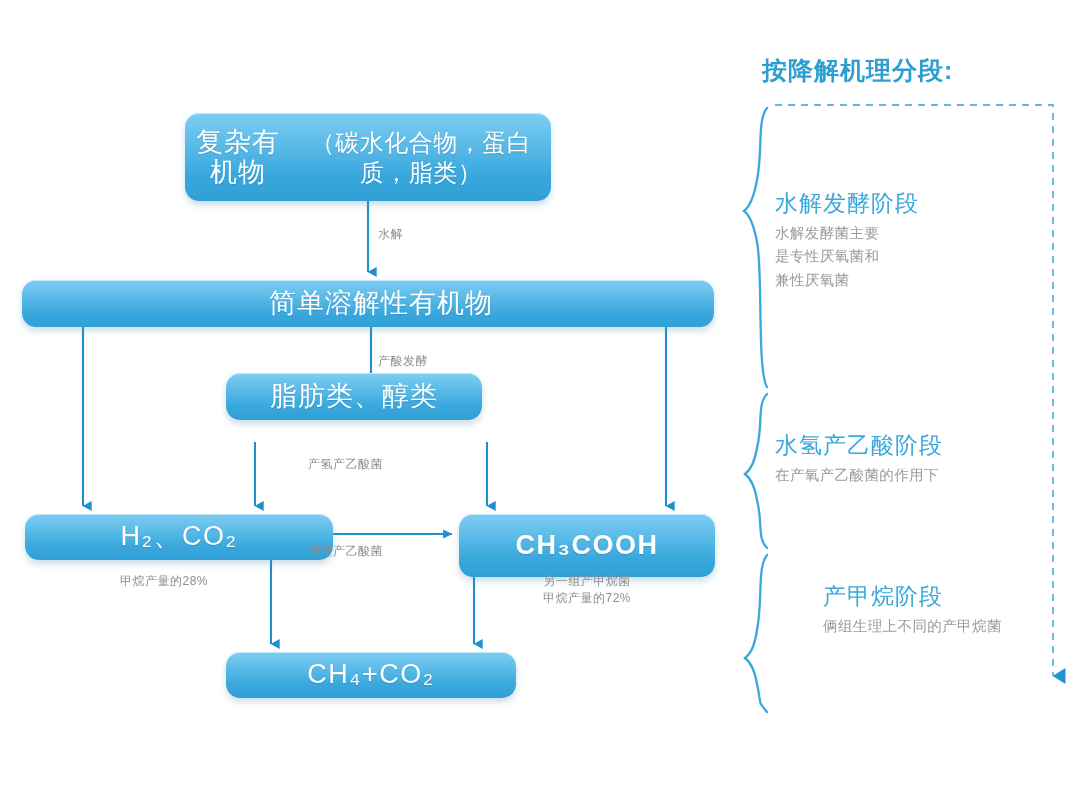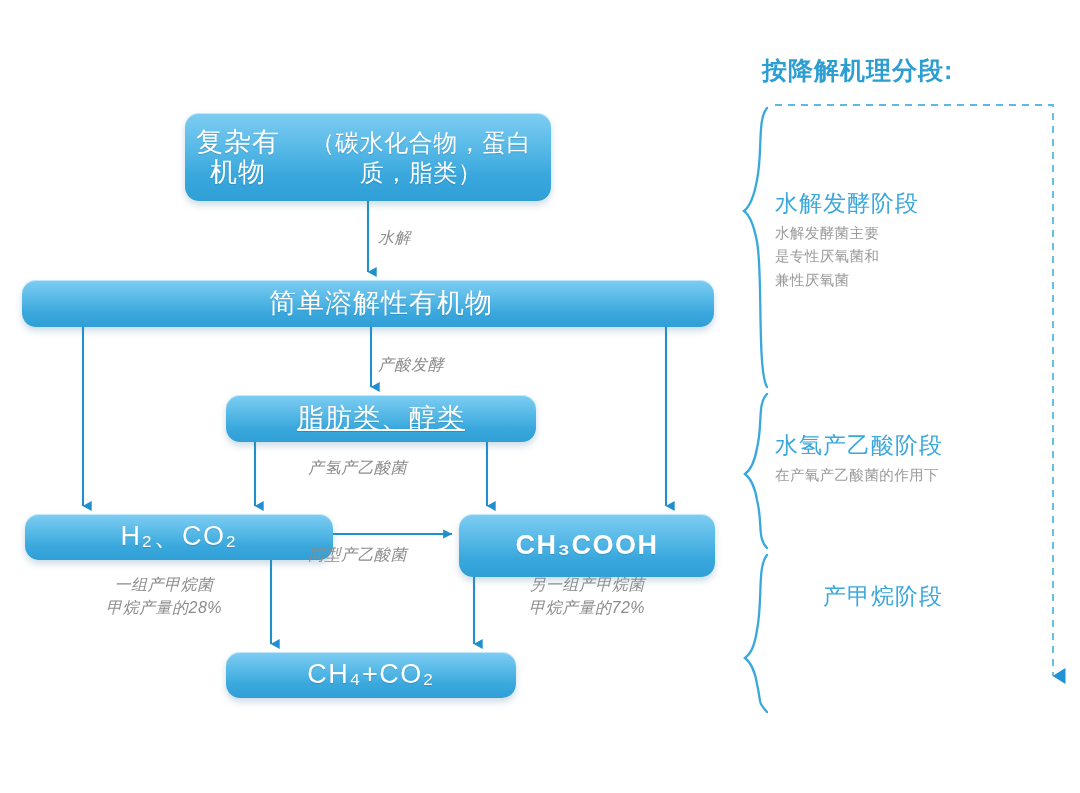--- a/index.html
+++ b/index.html
@@ -50,34 +50,33 @@
     letter-spacing: 0.5px;
   }
   .node .formula {
     font-size: 27px;
     line-height: 1.1;
     letter-spacing: 1.5px;
   }
 
   #node-complex   { left: 185px; top: 113px; width: 366px; height: 88px; }
   #node-simple    { left: 22px;  top: 280px; width: 692px; height: 47px; padding-left: 26px; }
-  #node-fat       { left: 226px; top: 395px; width: 310px; height: 47px; text-decoration: underline; }
+  #node-fat       { left: 226px; top: 373px; width: 256px; height: 47px; }
   #node-h2co2     { left: 25px;  top: 514px; width: 308px; height: 46px; }
   #node-ch3cooh   { left: 459px; top: 514px; width: 256px; height: 63px; font-weight: bold; }
   #node-ch4co2    { left: 226px; top: 652px; width: 290px; height: 46px; }
 
   
   .edge-label {
     position: absolute;
     color: #8c8c8c;
-    font-size: 16px;
+    font-size: 12px;
     line-height: 1.45;
     white-space: nowrap;
     letter-spacing: 0.5px;
-    font-style: italic;
   }
   .edge-label.center { text-align: center; }
 
   #lbl-hydrolysis   { left: 378px; top: 226px; }
   #lbl-acidogen     { left: 378px; top: 353px; }
   #lbl-h2acetate    { left: 308px; top: 456px; }
   #lbl-homoacet     { left: 308px; top: 543px; }
   #lbl-left-meth    { left: 84px;  top: 573px; text-align: center; width: 160px; }
   #lbl-right-meth   { left: 502px; top: 573px; text-align: center; width: 170px; }
 
@@ -199,21 +198,20 @@
 
   <div class="edge-label" id="lbl-hydrolysis">水解</div>
 
   <div class="edge-label" id="lbl-acidogen">产酸发酵</div>
 
   <div class="edge-label" id="lbl-h2acetate">产氢产乙酸菌</div>
 
   <div class="edge-label" id="lbl-homoacet">同型产乙酸菌</div>
 
   <div class="edge-label center" id="lbl-left-meth">
-    <div>一组产甲烷菌</div>
     <div>甲烷产量的28%</div>
   </div>
 
   <div class="edge-label center" id="lbl-right-meth">
     <div>另一组产甲烷菌</div>
     <div>甲烷产量的72%</div>
   </div>
 
   <div id="panel-title">按降解机理分段:</div>
 
@@ -228,15 +226,18 @@
 
   <div class="stage-block" id="stage-2">
     <div class="stage-title">水氢产乙酸阶段</div>
     <div class="stage-desc">
       <div>在产氧产乙酸菌的作用下</div>
     </div>
   </div>
 
   <div class="stage-block" id="stage-3">
     <div class="stage-title">产甲烷阶段</div>
+    <div class="stage-desc">
+      <div>俩组生理上不同的产甲烷菌</div>
+    </div>
   </div>
 
 </div>
 
 </body></html>

